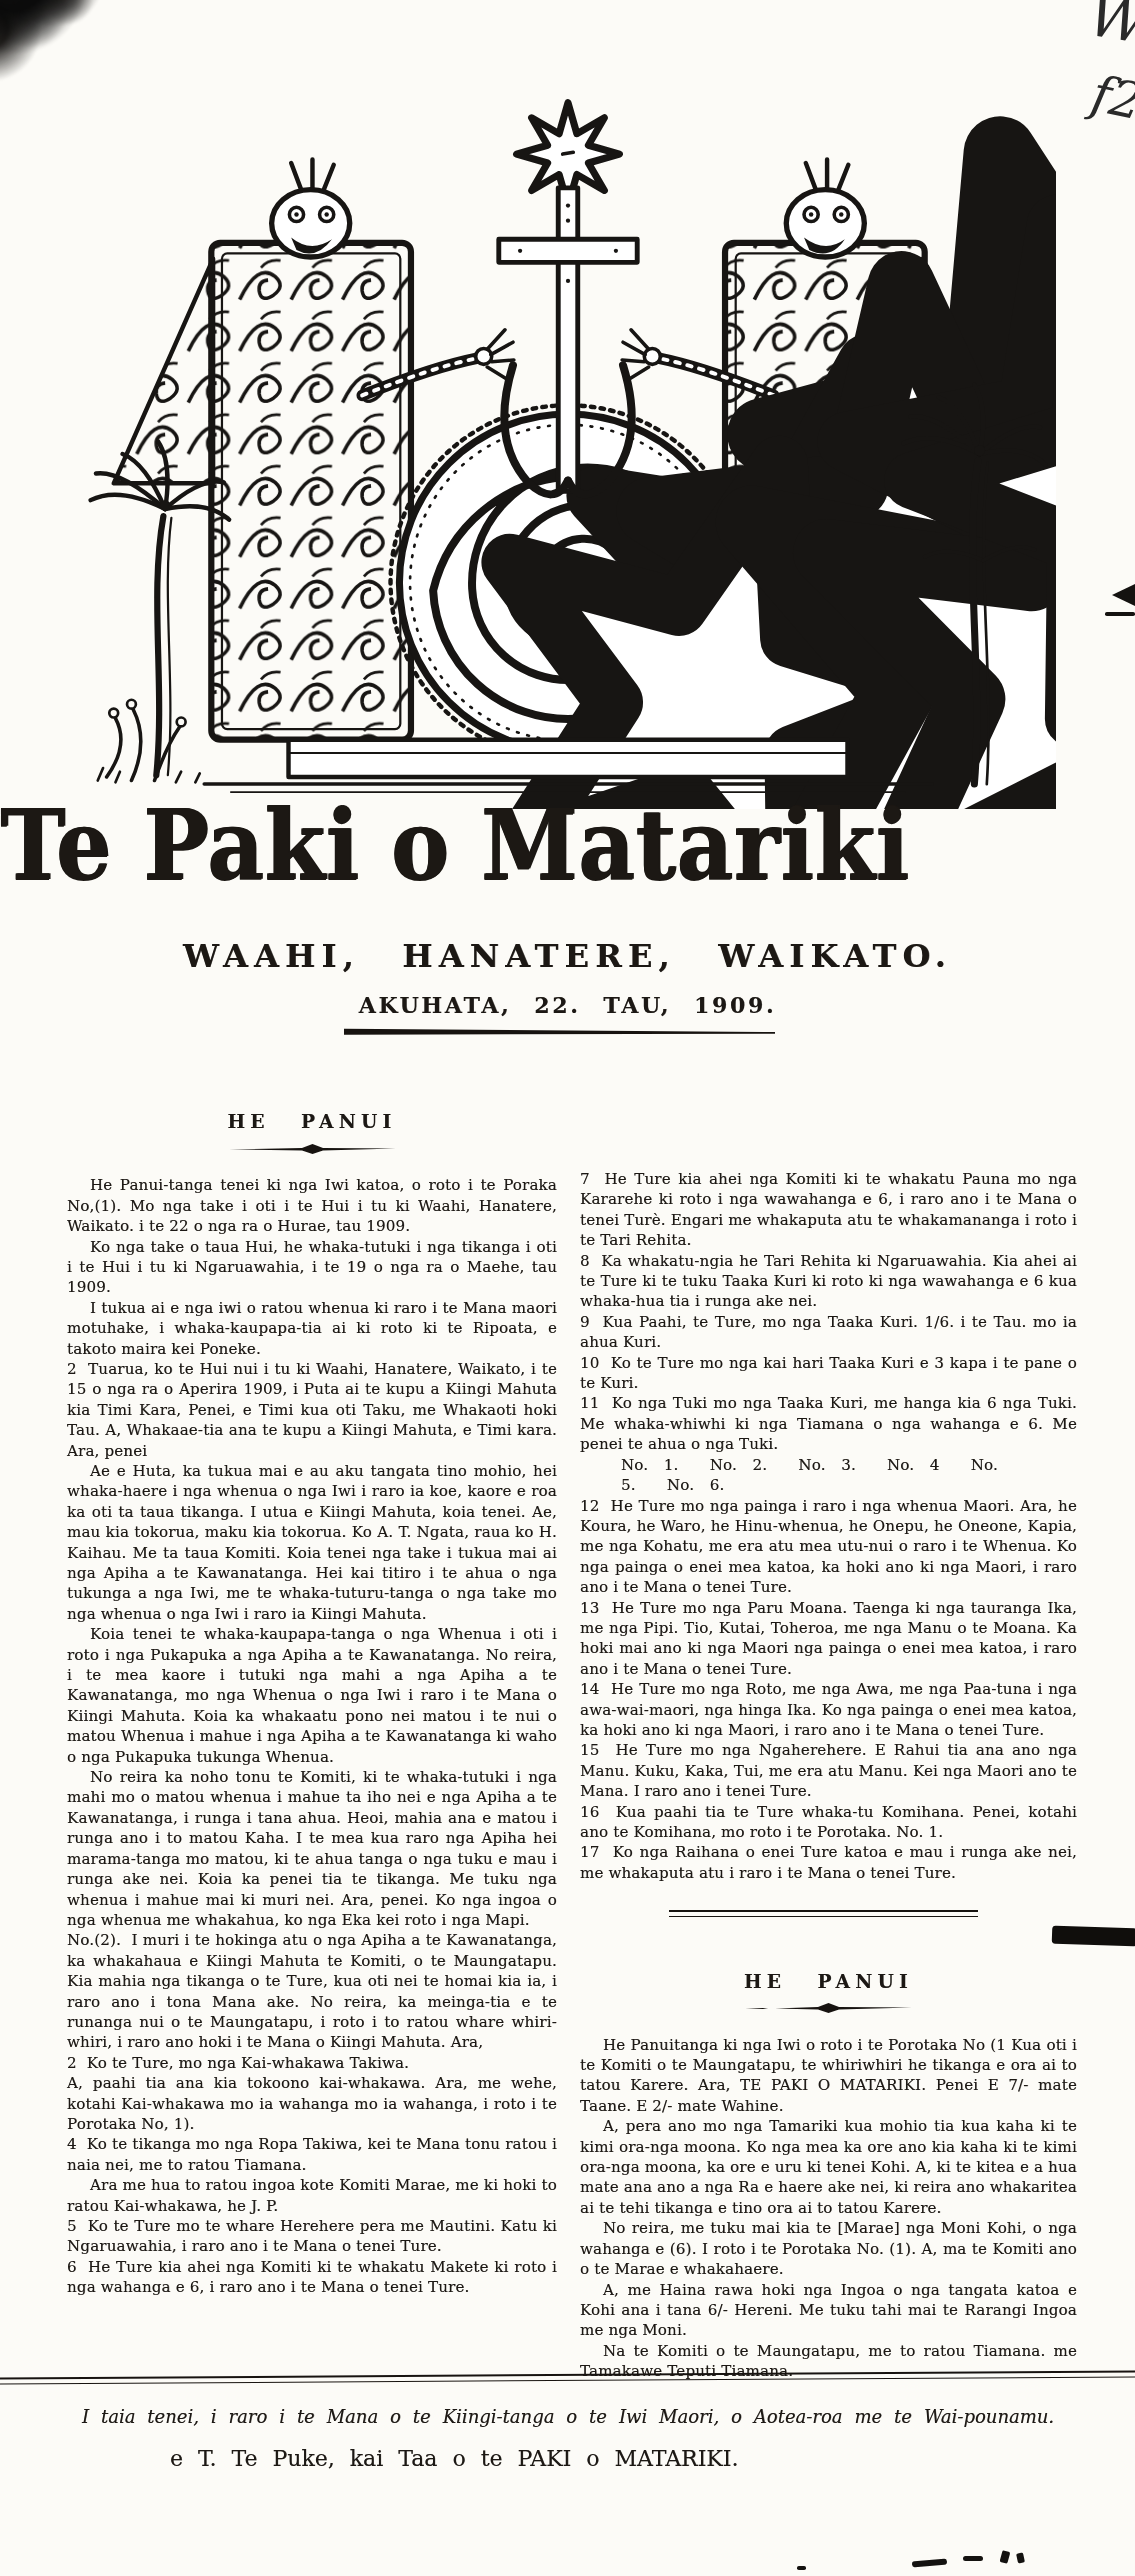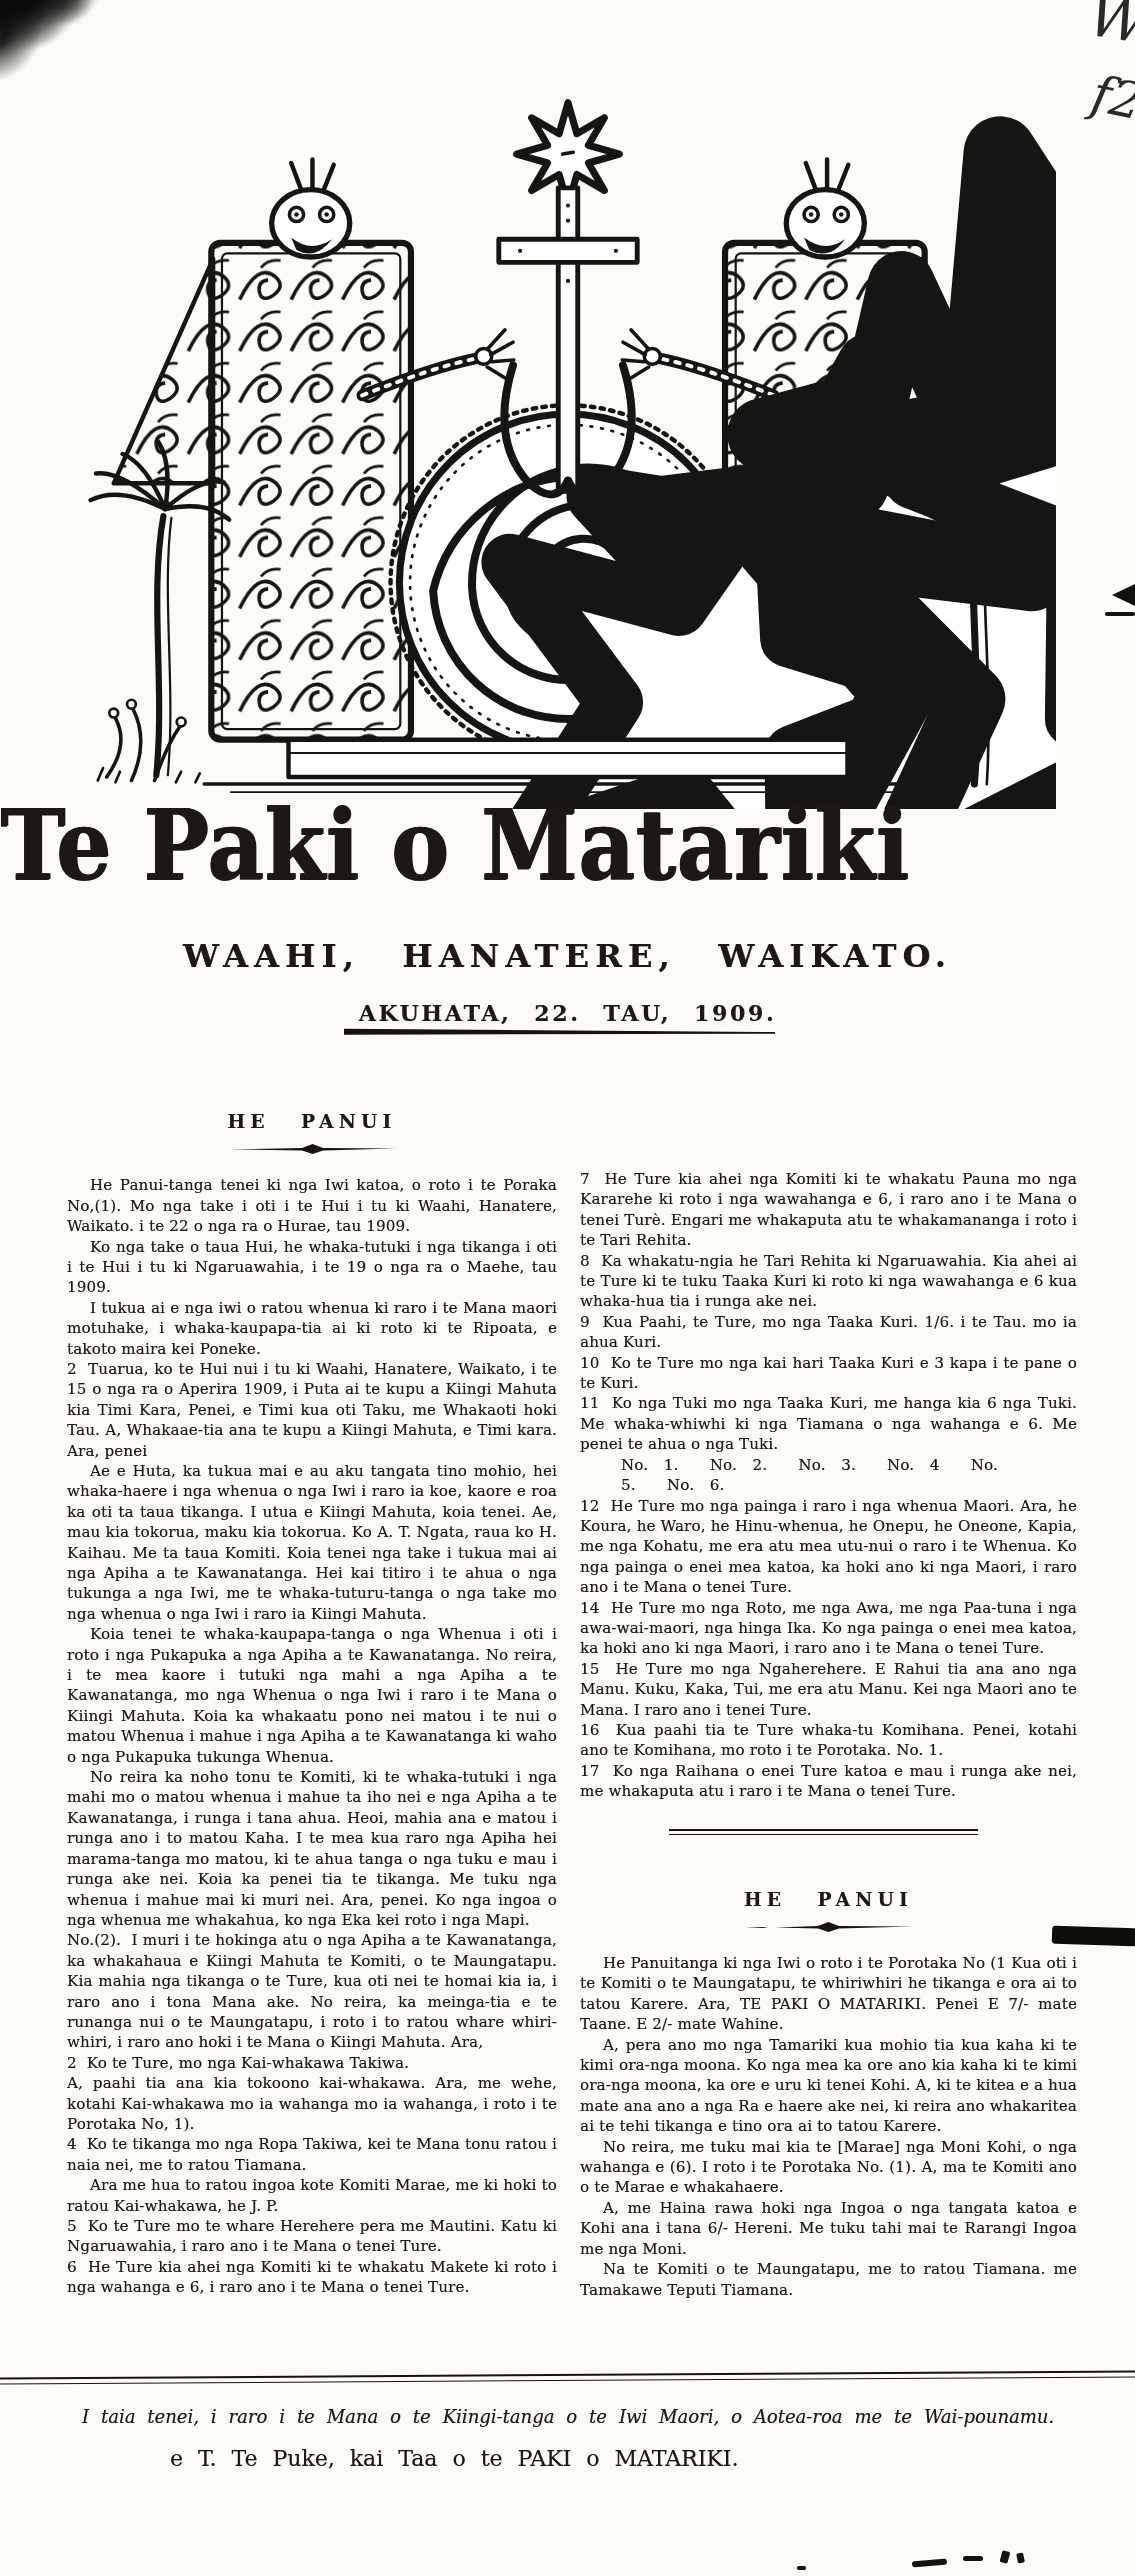--- a/index.html
+++ b/index.html
@@ -37,21 +37,21 @@
   
   .title{left:0;top:795px;width:1135px;
     font-size:87px;font-weight:bold;letter-spacing:0.9px;line-height:1.15;
     text-shadow:1.4px 0 0 currentColor,0 0.9px 0 currentColor;}
   .title span{display:inline-block;transform:scaleY(1.12);}
   .subtitle{left:0;top:937px;width:1135px;text-align:center;
     font-size:32px;letter-spacing:6.2px;word-spacing:25px;font-weight:600;
     text-shadow:0.4px 0.4px 0 rgba(28,24,20,.6);}
   .dateline{left:0;top:992px;width:1135px;text-align:center;
     font-size:22px;letter-spacing:2.7px;word-spacing:12.4px;font-weight:600;
-    text-shadow:0.4px 0.4px 0 rgba(28,24,20,.55);margin-top:8px;}
+    text-shadow:0.4px 0.4px 0 rgba(28,24,20,.55);}
   .taper-rule{left:344px;top:1027px;width:431px;height:9px;}
   
   .col{font-size:15px;line-height:20.4px;text-shadow:0.3px 0.3px 0.2px rgba(28,24,20,.5);}
   .col-left{left:67px;top:1100px;width:490px;}
   .col-right{left:580px;top:1169px;width:497px;}
   .col-heading{text-align:center;font-size:18.6px;font-weight:600;letter-spacing:5.3px;word-spacing:19.5px;margin:12.4px 0 9px;}
   .fancy-rule{display:block;margin:0 auto 19.5px;width:169px;height:14px;}
   .p{margin:0;text-align:justify;letter-spacing:0.2px;}
   .p.ind{text-indent:23px;}
   .p.nos{padding-left:41px;word-spacing:10.6px;text-align:left;}
@@ -238,20 +238,21 @@
 </div>
 
 <div class="abs col col-right">
   <p class="p">7&nbsp;&nbsp;He Ture kia ahei nga Komiti ki te whakatu Pauna mo nga Kararehe ki roto i nga wawahanga e 6, i raro ano i te Mana o tenei Turè. Engari me whakaputa atu te whakamananga i roto i te Tari Rehita.</p>
   <p class="p">8&nbsp;&nbsp;Ka whakatu-ngia he Tari Rehita ki Ngaruawahia. Kia ahei ai te Ture ki te tuku Taaka Kuri ki roto ki nga wawahanga e 6 kua whaka-hua tia i runga ake nei.</p>
   <p class="p">9&nbsp;&nbsp;Kua Paahi, te Ture, mo nga Taaka Kuri. 1/6. i te Tau. mo ia ahua Kuri.</p>
   <p class="p">10&nbsp;&nbsp;Ko te Ture mo nga kai hari Taaka Kuri e 3 kapa i te pane o te Kuri.</p>
   <p class="p">11&nbsp;&nbsp;Ko nga Tuki mo nga Taaka Kuri, me hanga kia 6 nga Tuki. Me whaka-whiwhi ki nga Tiamana o nga wahanga e 6. Me penei te ahua o nga Tuki.</p>
   <p class="p nos">No. 1.&nbsp;&nbsp;No. 2.&nbsp;&nbsp;No. 3.&nbsp;&nbsp;No. 4&nbsp;&nbsp;No. 5.&nbsp;&nbsp;No. 6.</p>
   <p class="p">12&nbsp;&nbsp;He Ture mo nga painga i raro i nga whenua Maori. Ara, he Koura, he Waro, he Hinu-whenua, he Onepu, he Oneone, Kapia, me nga Kohatu, me era atu mea utu-nui o raro i te Whenua. Ko nga painga o enei mea katoa, ka hoki ano ki nga Maori, i raro ano i te Mana o tenei Ture.</p>
+  <p class="p">13&nbsp;&nbsp;He Ture mo nga Paru Moana. Taenga ki nga tauranga Ika, me nga Pipi. Tio, Kutai, Toheroa, me nga Manu o te Moana. Ka hoki mai ano ki nga Maori nga painga o enei mea katoa, i raro ano i te Mana o tenei Ture.</p>
   <p class="p">14&nbsp;&nbsp;He Ture mo nga Roto, me nga Awa, me nga Paa-tuna i nga awa-wai-maori, nga hinga Ika. Ko nga painga o enei mea katoa, ka hoki ano ki nga Maori, i raro ano i te Mana o tenei Ture.</p>
   <p class="p">15&nbsp;&nbsp;He Ture mo nga Ngaherehere. E Rahui tia ana ano nga Manu. Kuku, Kaka, Tui, me era atu Manu. Kei nga Maori ano te Mana. I raro ano i tenei Ture.</p>
   <p class="p">16&nbsp;&nbsp;Kua paahi tia te Ture whaka-tu Komihana. Penei, kotahi ano te Komihana, mo roto i te Porotaka. No. 1.</p>
   <p class="p">17&nbsp;&nbsp;Ko nga Raihana o enei Ture katoa e mau i runga ake nei, me whakaputa atu i raro i te Mana o tenei Ture.</p>
   <div class="dbl dbl-right"></div>
   <div class="col-heading">HE  PANUI</div>
   <svg class="fancy-rule" viewBox="0 0 190 16">
     <polygon points="0,8.6 20,8 26,8.6 20,9.2" fill="#171310"></polygon>
     <polygon points="34,8.6 83,6.8 95,2.2 107,6.8 190,7.4 107,9.6 95,13.8 83,9.6" fill="#171310"></polygon>
   </svg>

